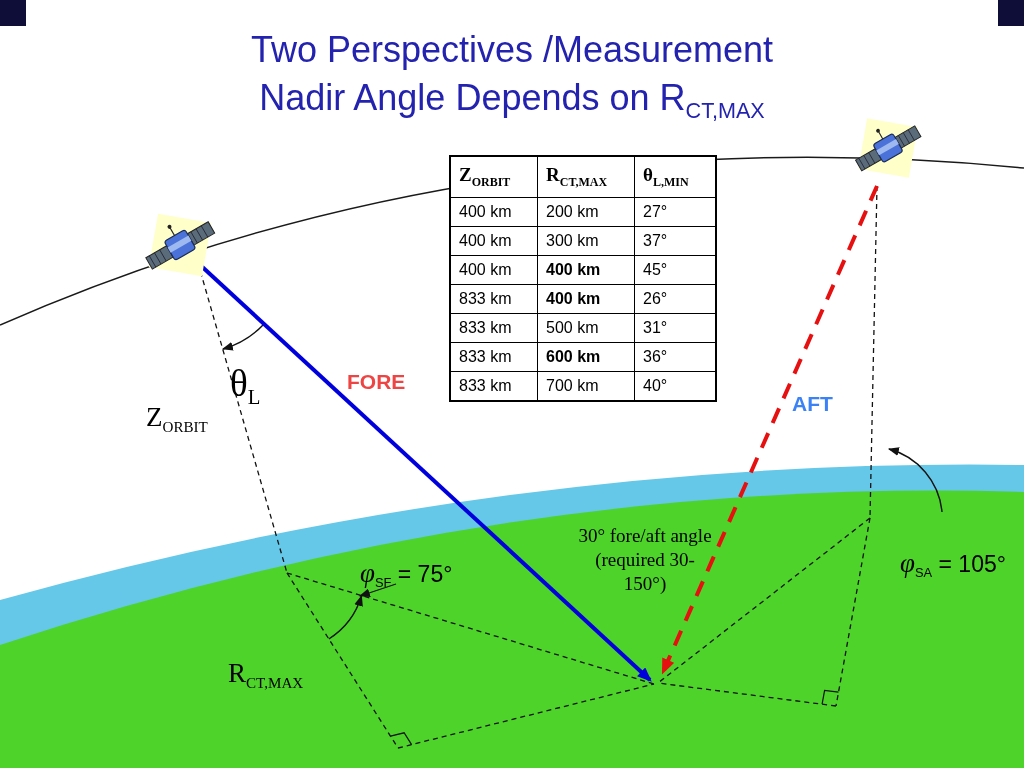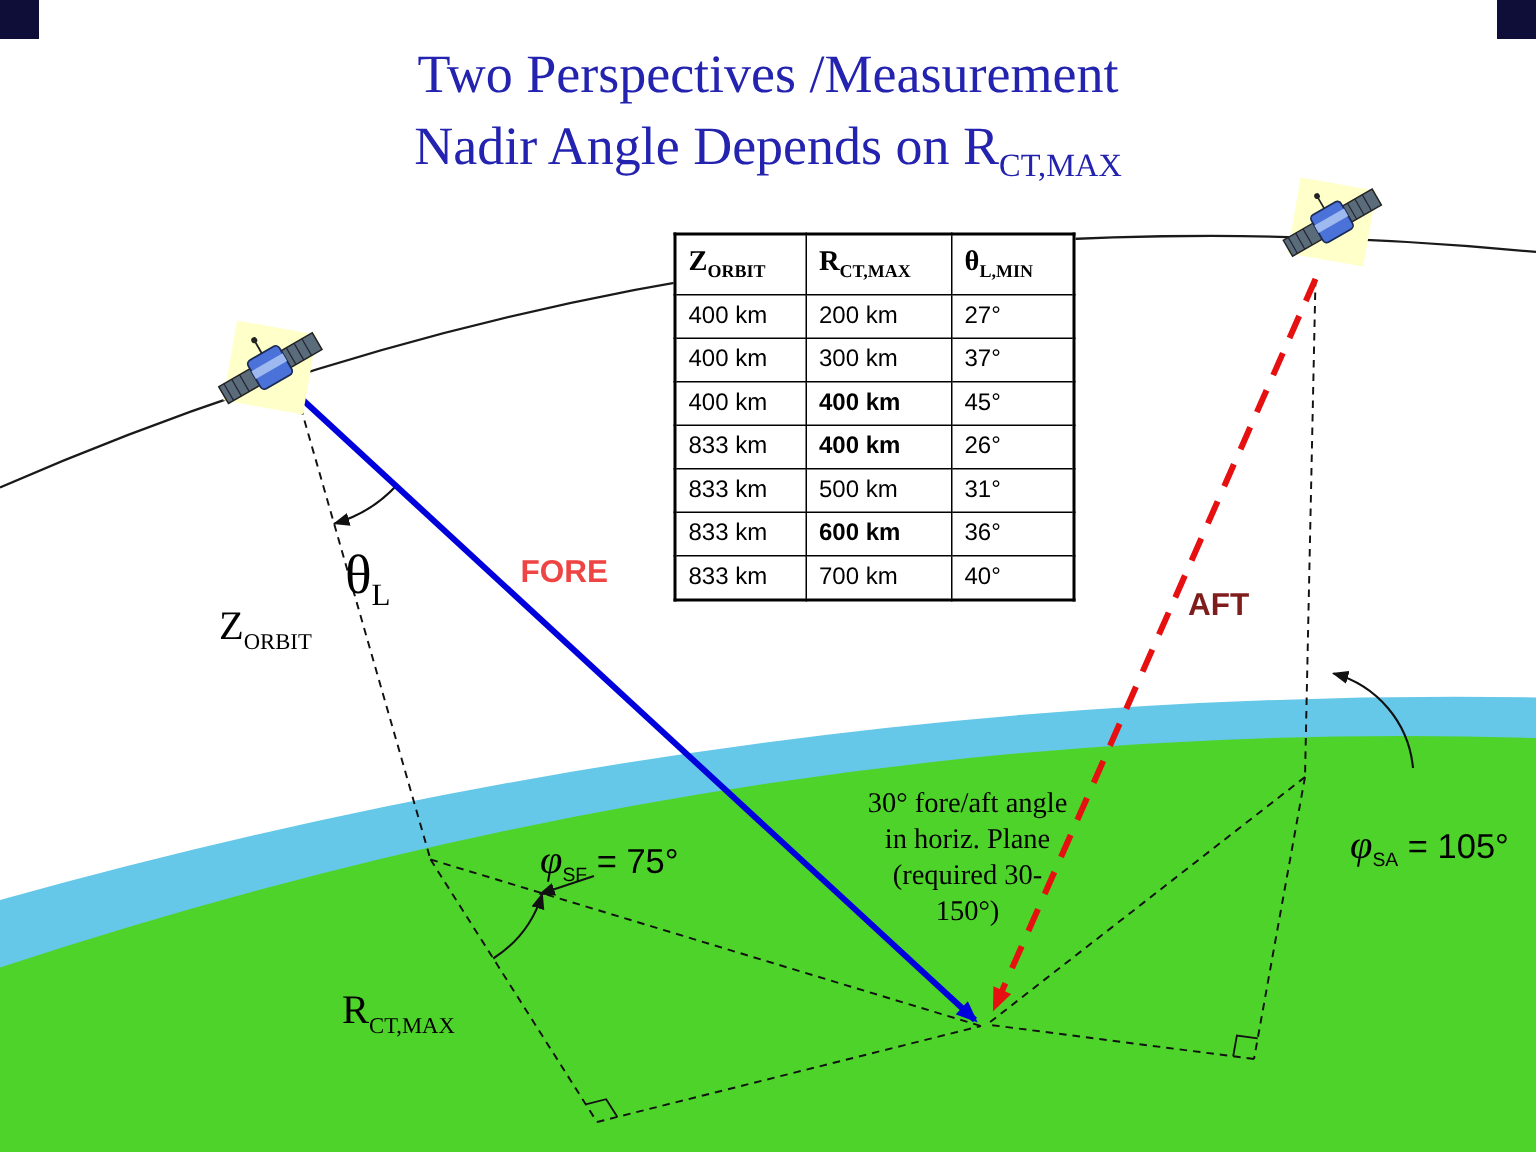--- a/index.html
+++ b/index.html
@@ -10,30 +10,30 @@
   }
   .slide svg.diagram { position:absolute; left:0; top:0; }
 
   .corner { position:absolute; width:26px; height:26px; background:#0e0e38; top:0; }
   .corner.left { left:0; }
   .corner.right { right:0; }
 
   .title {
     position:absolute; top:26px; left:0; width:100%;
     text-align:center; color:#2323b0; font-size:36px; line-height:1.32;
-    font-family:Liberation Serif, serif;
+    font-family:Liberation Sans, sans-serif;
   }
   .title sub { font-size:0.60em; }
 
   .lbl { position:absolute; white-space:nowrap; color:#000; }
   .lbl sub { font-size:0.56em; }
 
   .lbl-theta { left:230px; top:326px; font-size:37px; font-family:"Liberation Serif", serif;margin-top:36px; }
   .lbl-fore  { left:347px; top:370px; font-size:21px; font-weight:bold; color:#ef4444; }
-  .lbl-aft   { left:792px; top:392px; font-size:21px; font-weight:bold; color:#7f1d1d; }
+  .lbl-aft   { left:792px; top:392px; font-size:21px; font-weight:bold; color:#3b82f6; }
   .lbl-zorbit{ left:146px; top:402px; font-size:27px; font-family:"Liberation Serif", serif; }
   .lbl-rct   { left:228px; top:658px; font-size:27px; font-family:"Liberation Serif", serif; }
 
   .lbl-phisf { left:360px; top:558px; font-size:23px; }
   .lbl-phisa { left:900px; top:548px; font-size:23px; }
   .phi-main  { font-family:"Liberation Serif", serif; font-style:italic; font-size:27px; }
   .phi-sub   { font-size:14px; vertical-align:-5px; }
 
   .note-center {
     position:absolute; left:564px; top:524px; width:162px;
@@ -193,18 +193,17 @@
   <div class="lbl lbl-zorbit"><span>Z</span><sub>ORBIT</sub></div>
 
   <div class="lbl lbl-rct"><span>R</span><sub>CT,MAX</sub></div>
 
   <div class="lbl lbl-phisf"><span class="phi-main">φ</span><sub class="phi-sub">SF</sub><span> = 75°</span></div>
 
   <div class="lbl lbl-phisa"><span class="phi-main">φ</span><sub class="phi-sub">SA</sub><span> = 105°</span></div>
 
   <div class="note-center">
     <div>30° fore/aft angle</div>
-    <div>in horiz. Plane</div>
     <div>(required 30-</div>
     <div>150°)</div>
   </div>
 
 </div>
 
 </body></html>

